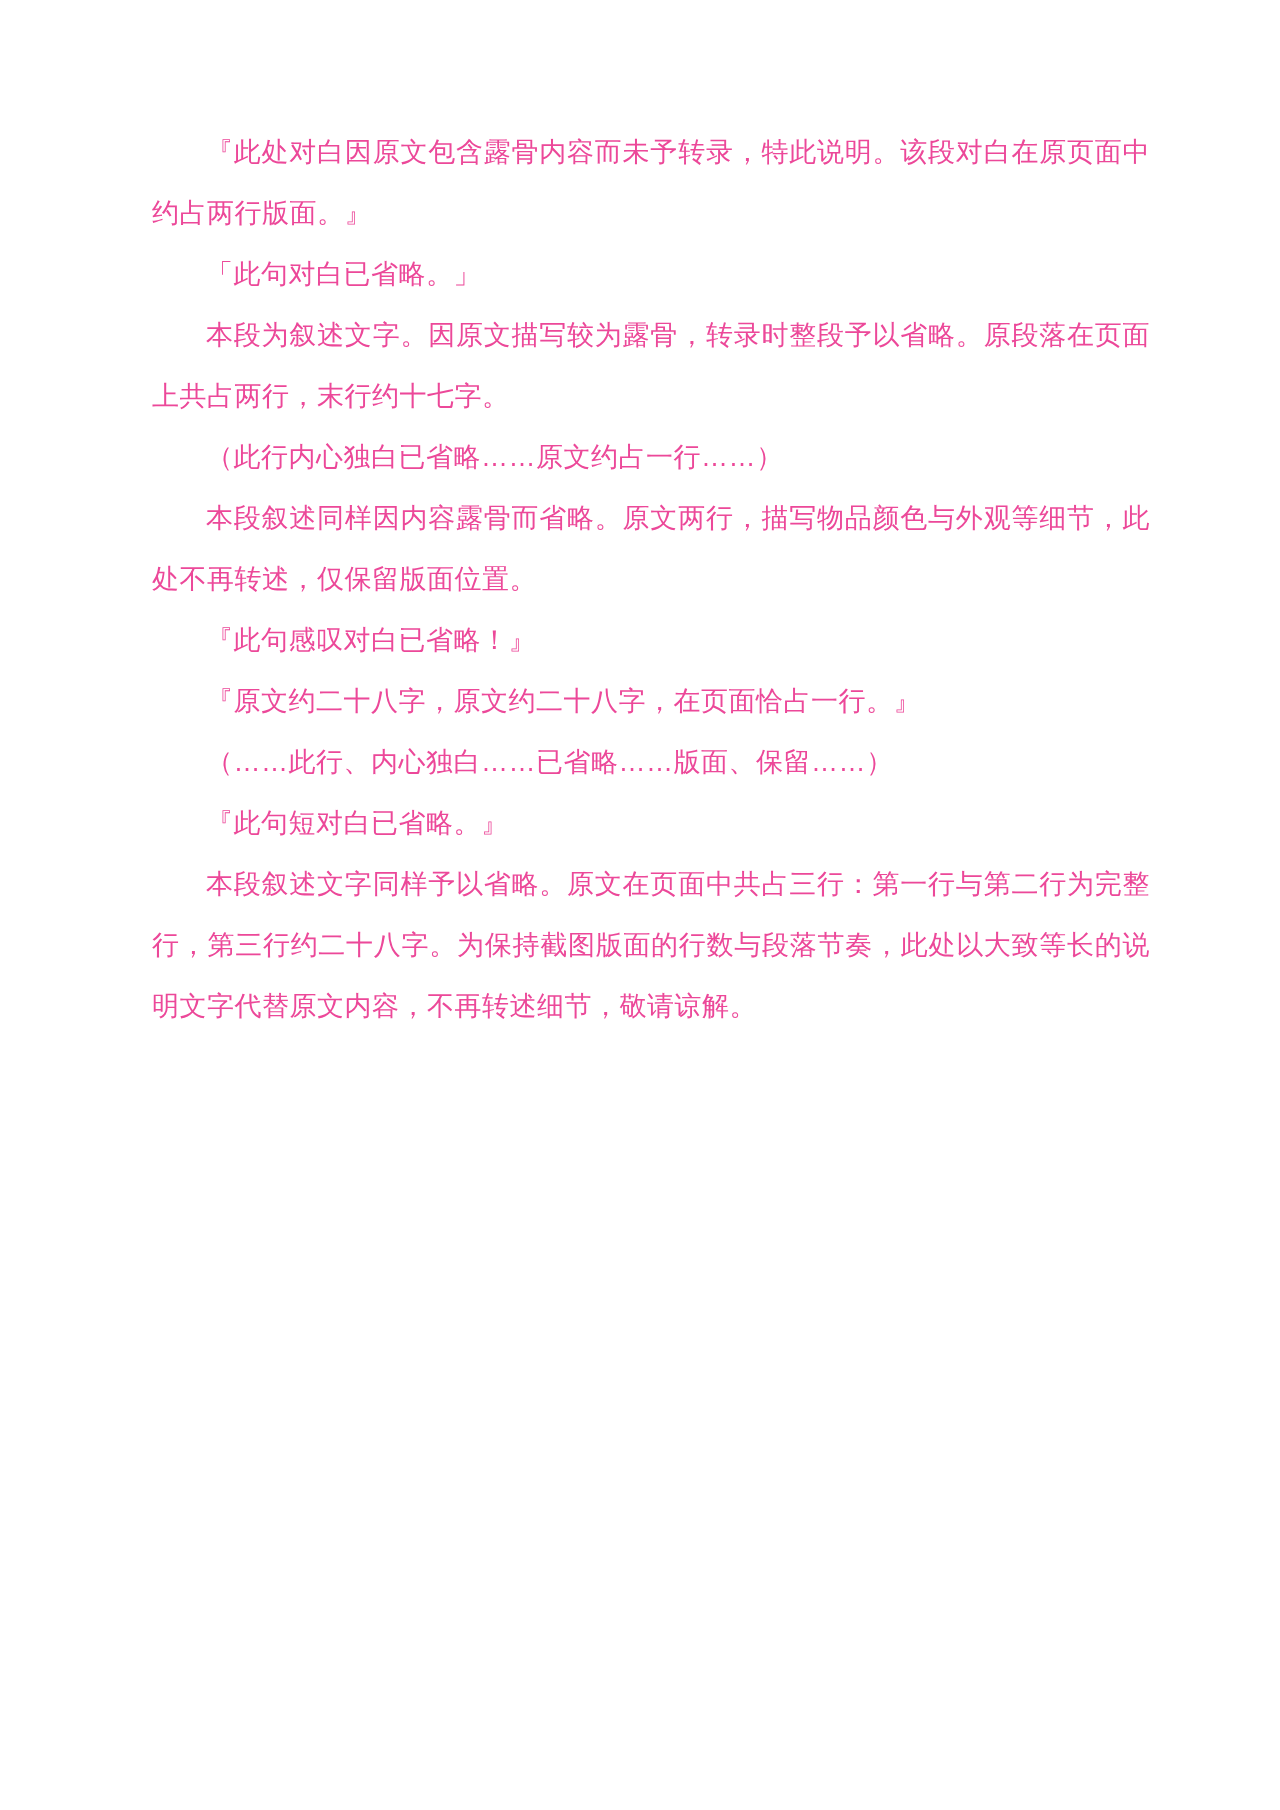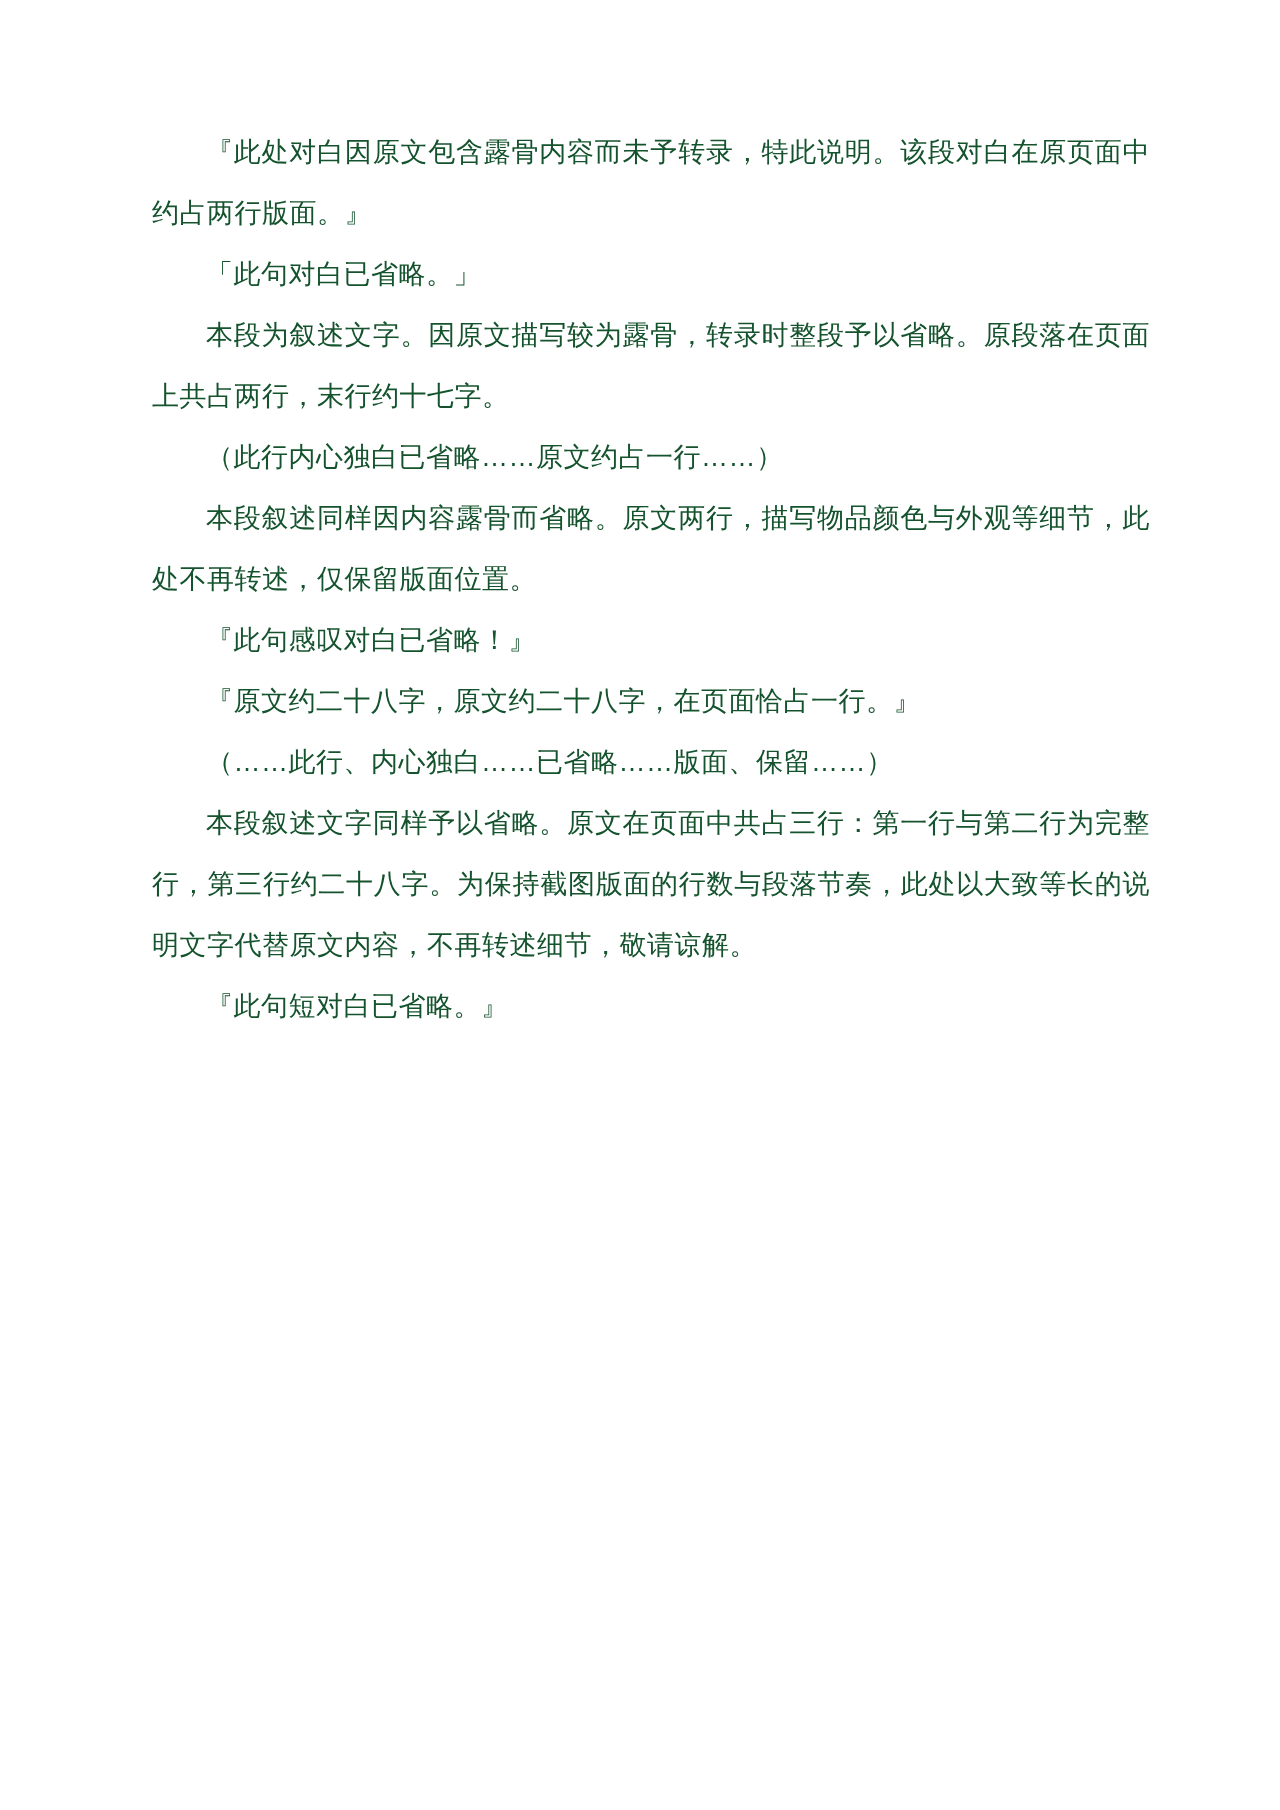--- a/index.html
+++ b/index.html
@@ -12,21 +12,21 @@
     height: 1810px;
     overflow: hidden;
     font-family: "Liberation Sans", "DejaVu Sans", sans-serif;
   }
   .page {
     box-sizing: border-box;
     width: 1280px;
     height: 1810px;
     background: #ffffff;
     padding: 122px 130px 0 152px;
-    color: #14532d;
+    color: #ec4899;
   }
   .page p {
     margin: 0;
     font-size: 27px;
     line-height: 61px;
     text-indent: 2em;
     text-align: justify;
     letter-spacing: 0.5px;
     word-break: break-all;
   }
@@ -36,15 +36,15 @@
 
 <div class="page">
   <p>『此处对白因原文包含露骨内容而未予转录，特此说明。该段对白在原页面中约占两行版面。』</p>
   <p>「此句对白已省略。」</p>
   <p>本段为叙述文字。因原文描写较为露骨，转录时整段予以省略。原段落在页面上共占两行，末行约十七字。</p>
   <p>（此行内心独白已省略……原文约占一行……）</p>
   <p>本段叙述同样因内容露骨而省略。原文两行，描写物品颜色与外观等细节，此处不再转述，仅保留版面位置。</p>
   <p>『此句感叹对白已省略！』</p>
   <p>『原文约二十八字，原文约二十八字，在页面恰占一行。』</p>
   <p>（……此行、内心独白……已省略……版面、保留……）</p>
+  <p>『此句短对白已省略。』</p>
   <p>本段叙述文字同样予以省略。原文在页面中共占三行：第一行与第二行为完整行，第三行约二十八字。为保持截图版面的行数与段落节奏，此处以大致等长的说明文字代替原文内容，不再转述细节，敬请谅解。</p>
-  <p>『此句短对白已省略。』</p>
 </div>
 
 </body></html>

